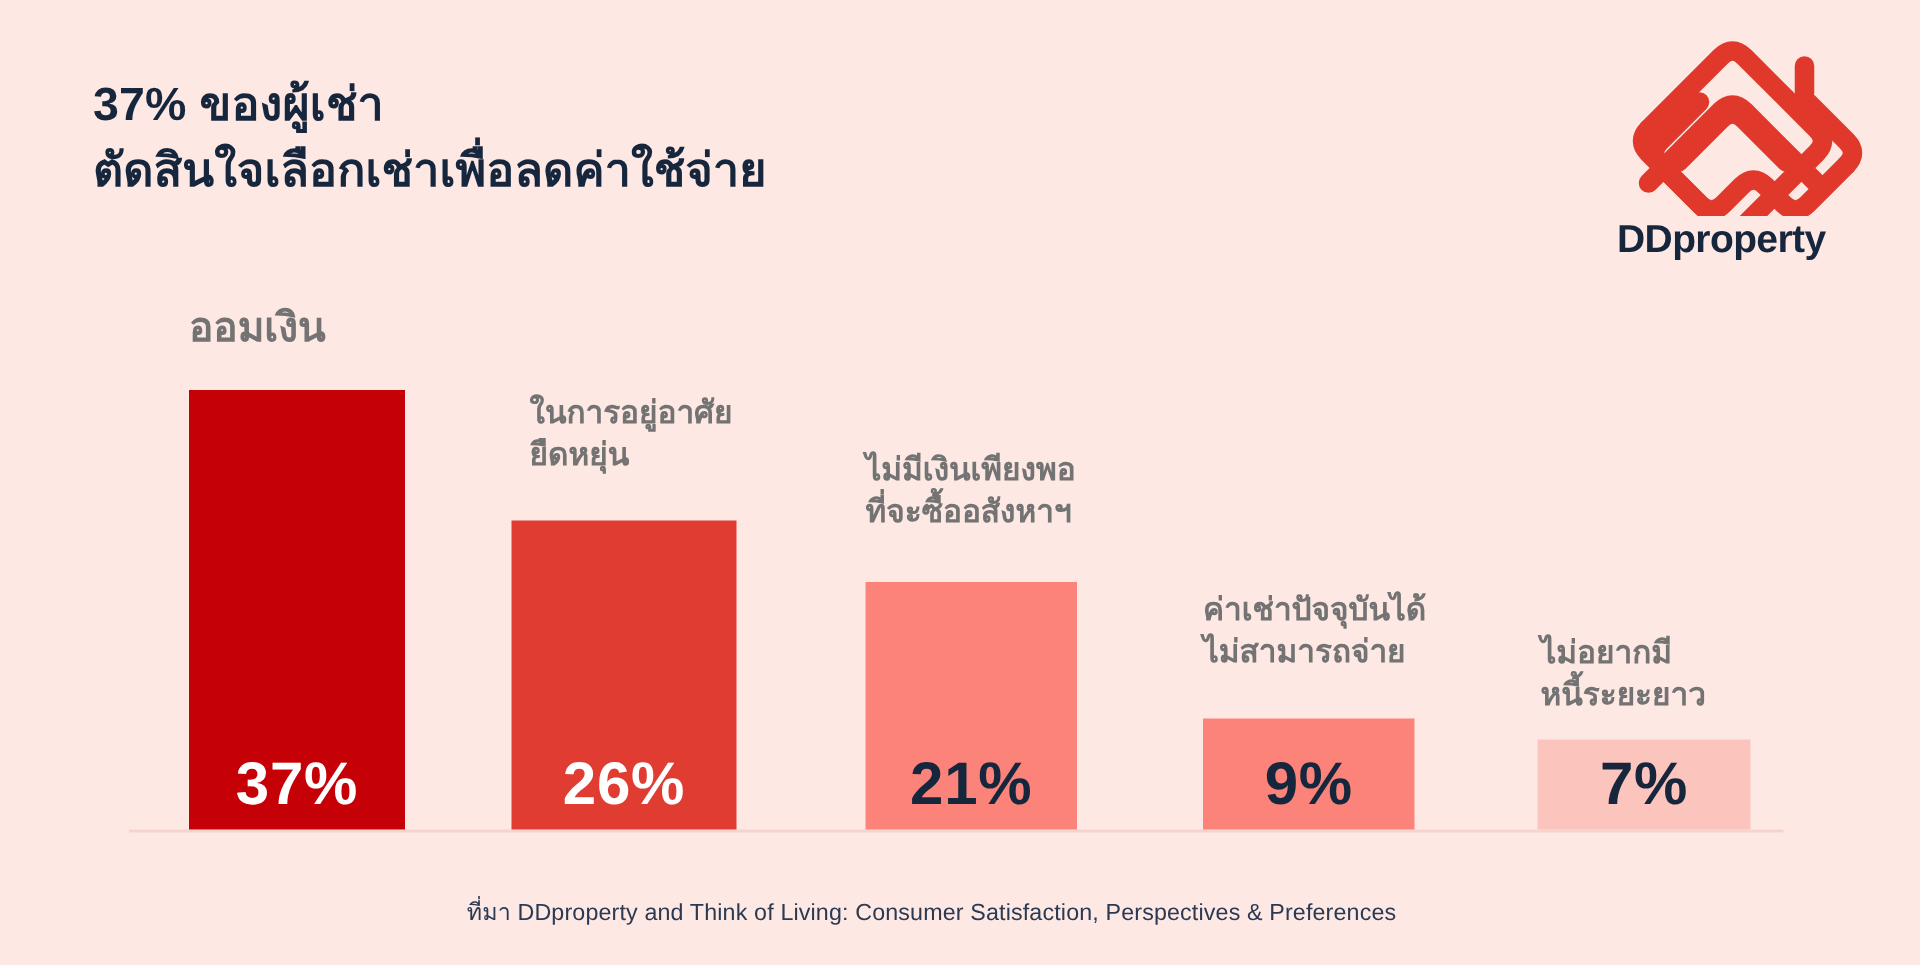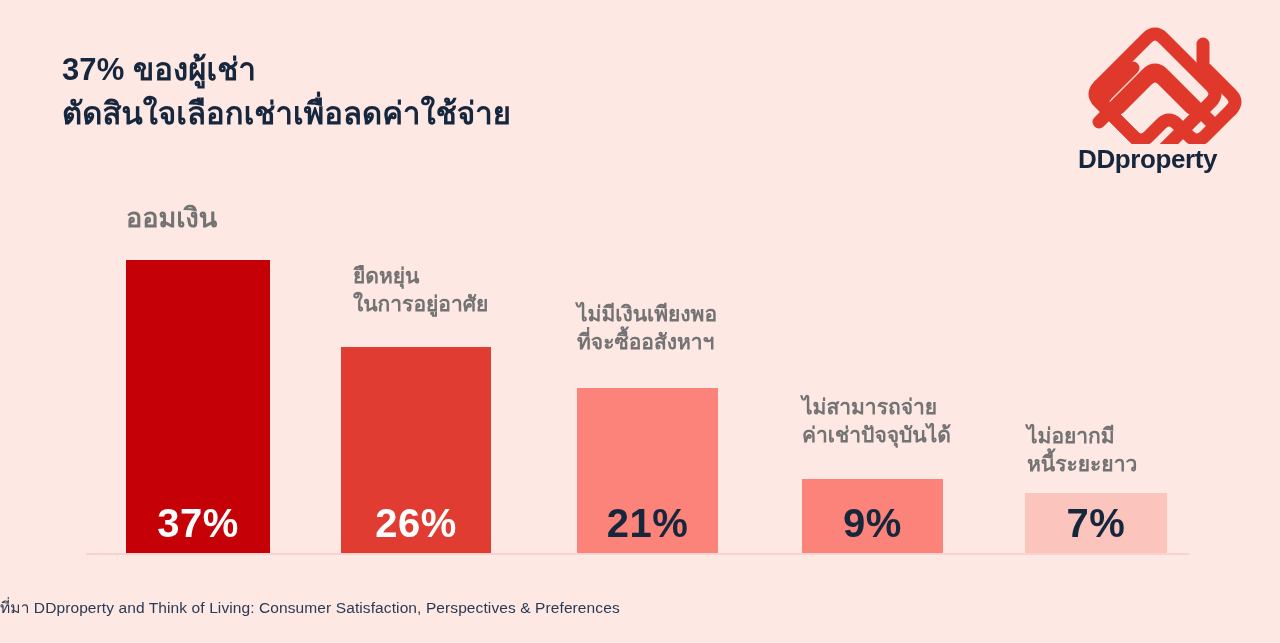--- a/index.html
+++ b/index.html
@@ -102,21 +102,21 @@
     color: #737373;
     white-space: nowrap;
   }
 
   
   .source {
     position: absolute;
     left: 0;
     top: 595px;
     width: 1242px;
-    text-align: left;
+    text-align: center;
     font-size: 15.5px;
     font-weight: 400;
     color: #2b3a52;
     letter-spacing: 0.1px;
   }
 </style>
 </head>
 <body>
 
 <div id="root">
@@ -150,38 +150,38 @@
     <div class="baseline"></div>
 
     <div class="bar-label" style="left:126px; top:200px;">
       <div style="font-size:27px;">ออมเงิน</div>
     </div>
     <div class="bar" style="left:126px; width:144px; height:293px; bottom:90px; background:#c50007;">
       <div class="bar-value" style="color:#ffffff;">37%</div>
     </div>
 
     <div class="bar-label" style="left:353px; top:262px;">
+      <div>ในการอยู่อาศัย</div>
       <div>ยืดหยุ่น</div>
-      <div>ในการอยู่อาศัย</div>
     </div>
     <div class="bar" style="left:341px; width:150px; height:206px; bottom:90px; background:#e03c32;">
       <div class="bar-value" style="color:#ffffff;">26%</div>
     </div>
 
     <div class="bar-label" style="left:577px; top:300px;">
       <div>ไม่มีเงินเพียงพอ</div>
       <div>ที่จะซื้ออสังหาฯ</div>
     </div>
     <div class="bar" style="left:577px; width:141px; height:165px; bottom:90px; background:#fb8379;">
       <div class="bar-value" style="color:#15263d;">21%</div>
     </div>
 
     <div class="bar-label" style="left:802px; top:393px;">
+      <div>ค่าเช่าปัจจุบันได้</div>
       <div>ไม่สามารถจ่าย</div>
-      <div>ค่าเช่าปัจจุบันได้</div>
     </div>
     <div class="bar" style="left:802px; width:141px; height:74px; bottom:90px; background:#fb8379;">
       <div class="bar-value" style="color:#15263d;">9%</div>
     </div>
 
     <div class="bar-label" style="left:1027px; top:422px;">
       <div>ไม่อยากมี</div>
       <div>หนี้ระยะยาว</div>
     </div>
     <div class="bar" style="left:1025px; width:142px; height:60px; bottom:90px; background:#fbc4bc;">

